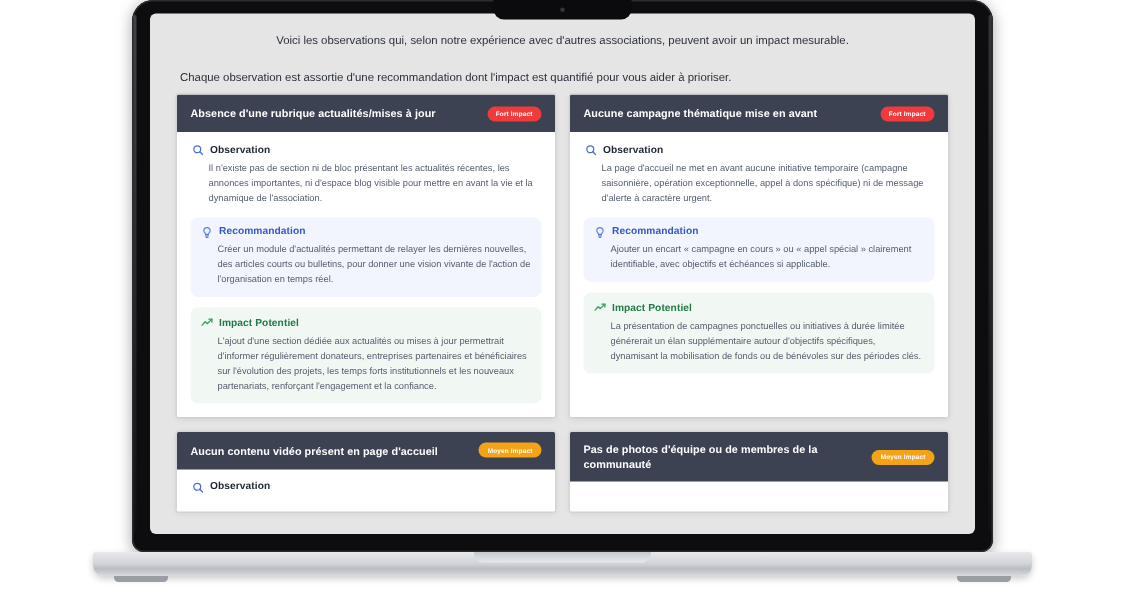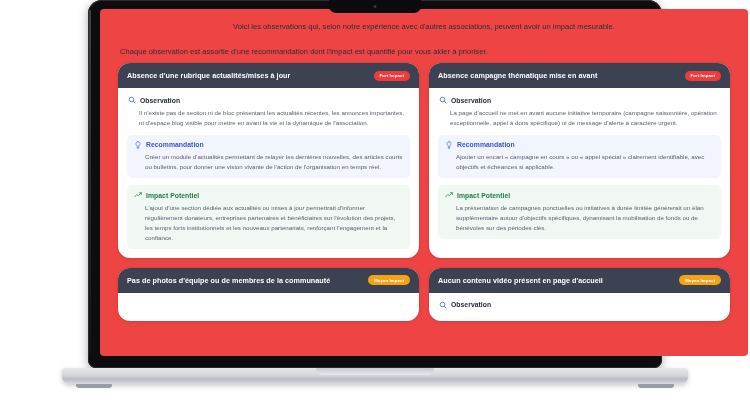--- a/index.html
+++ b/index.html
@@ -53,22 +53,22 @@
     position: absolute;
     left: 50%; transform: translateX(-50%);
     top: 5px; width: 3px; height: 3px;
     background: #35353b;
     border-radius: 50%;
   }
 
   #laptop-screen {
     position: absolute;
     left: 100px; top: 9px;
-    width: 648px; height: 347px;
-    background: #ef4444;
+    width: 550px; height: 347px;
+    background: #e5e5e5;
     border-radius: 4px;
     overflow: hidden;
   }
 
   #laptop-base {
     position: absolute;
     left: 62px; top: 368px;
     width: 626px; height: 16px;
     background: linear-gradient(180deg, #e8e9ec 0%, #d2d4d9 48%, #b9bcc3 70%, #d9dbe0 100%);
     border-radius: 2px 2px 7px 7px;
@@ -115,21 +115,21 @@
   }
 
   #cards-grid {
     display: grid;
     grid-template-columns: 1fr 1fr;
     gap: 10px;
   }
 
   .card {
     background: #ffffff;
-    border-radius: 12px;
+    border-radius: 1px;
     overflow: hidden;
     box-shadow: 0 1px 4px rgba(20,28,45,.10), 0 0 0 1px rgba(20,28,45,.04);
   }
 
   .card-header {
     background: #3c4252;
     color: #ffffff;
     padding: 7px 9px;
     display: flex;
     align-items: center;
@@ -255,21 +255,21 @@
                 <span class="block-label">Impact Potentiel</span>
               </div>
               <div class="block-text">L'ajout d'une section dédiée aux actualités ou mises à jour permettrait d'informer régulièrement donateurs, entreprises partenaires et bénéficiaires sur l'évolution des projets, les temps forts institutionnels et les nouveaux partenariats, renforçant l'engagement et la confiance.</div>
             </div>
 
           </div>
         </div>
 
         <div class="card">
           <div class="card-header">
-            <div class="card-title">Absence campagne thématique mise en avant</div>
+            <div class="card-title">Aucune campagne thématique mise en avant</div>
             <div class="impact-badge fort">Fort Impact</div>
           </div>
           <div class="card-body">
 
             <div class="block observation">
               <div class="block-head">
                 <span class="icon">
                   <svg viewBox="0 0 16 16" fill="none" stroke="#4a6fd6" stroke-width="1.7">
                     <circle cx="7" cy="7" r="4.6"></circle>
                       <line x1="10.4" y1="10.4" x2="14" y2="14" stroke-linecap="round"></line>
@@ -305,44 +305,44 @@
                 <span class="block-label">Impact Potentiel</span>
               </div>
               <div class="block-text">La présentation de campagnes ponctuelles ou initiatives à durée limitée générerait un élan supplémentaire autour d'objectifs spécifiques, dynamisant la mobilisation de fonds ou de bénévoles sur des périodes clés.</div>
             </div>
 
           </div>
         </div>
 
         <div class="card">
           <div class="card-header">
-            <div class="card-title">Pas de photos d'équipe ou de membres de la communauté</div>
-            <div class="impact-badge moyen">Moyen Impact</div>
-          </div>
-          <div class="card-body"></div>
-        </div>
-
-        <div class="card">
-          <div class="card-header">
             <div class="card-title">Aucun contenu vidéo présent en page d'accueil</div>
             <div class="impact-badge moyen">Moyen Impact</div>
           </div>
           <div class="card-body">
             <div class="block observation">
               <div class="block-head">
                 <span class="icon">
                   <svg viewBox="0 0 16 16" fill="none" stroke="#4a6fd6" stroke-width="1.7">
                     <circle cx="7" cy="7" r="4.6"></circle>
                       <line x1="10.4" y1="10.4" x2="14" y2="14" stroke-linecap="round"></line>
                   </svg>
                 </span>
                 <span class="block-label">Observation</span>
               </div>
             </div>
           </div>
+        </div>
+
+        <div class="card">
+          <div class="card-header">
+            <div class="card-title">Pas de photos d'équipe ou de membres de la communauté</div>
+            <div class="impact-badge moyen">Moyen Impact</div>
+          </div>
+          <div class="card-body"></div>
         </div>
 
       </div>
     </div>
   </div>
 
   <div id="laptop-base">
     <div id="laptop-notch-grip"></div>
   </div>
   <div id="laptop-foot-left"></div>

